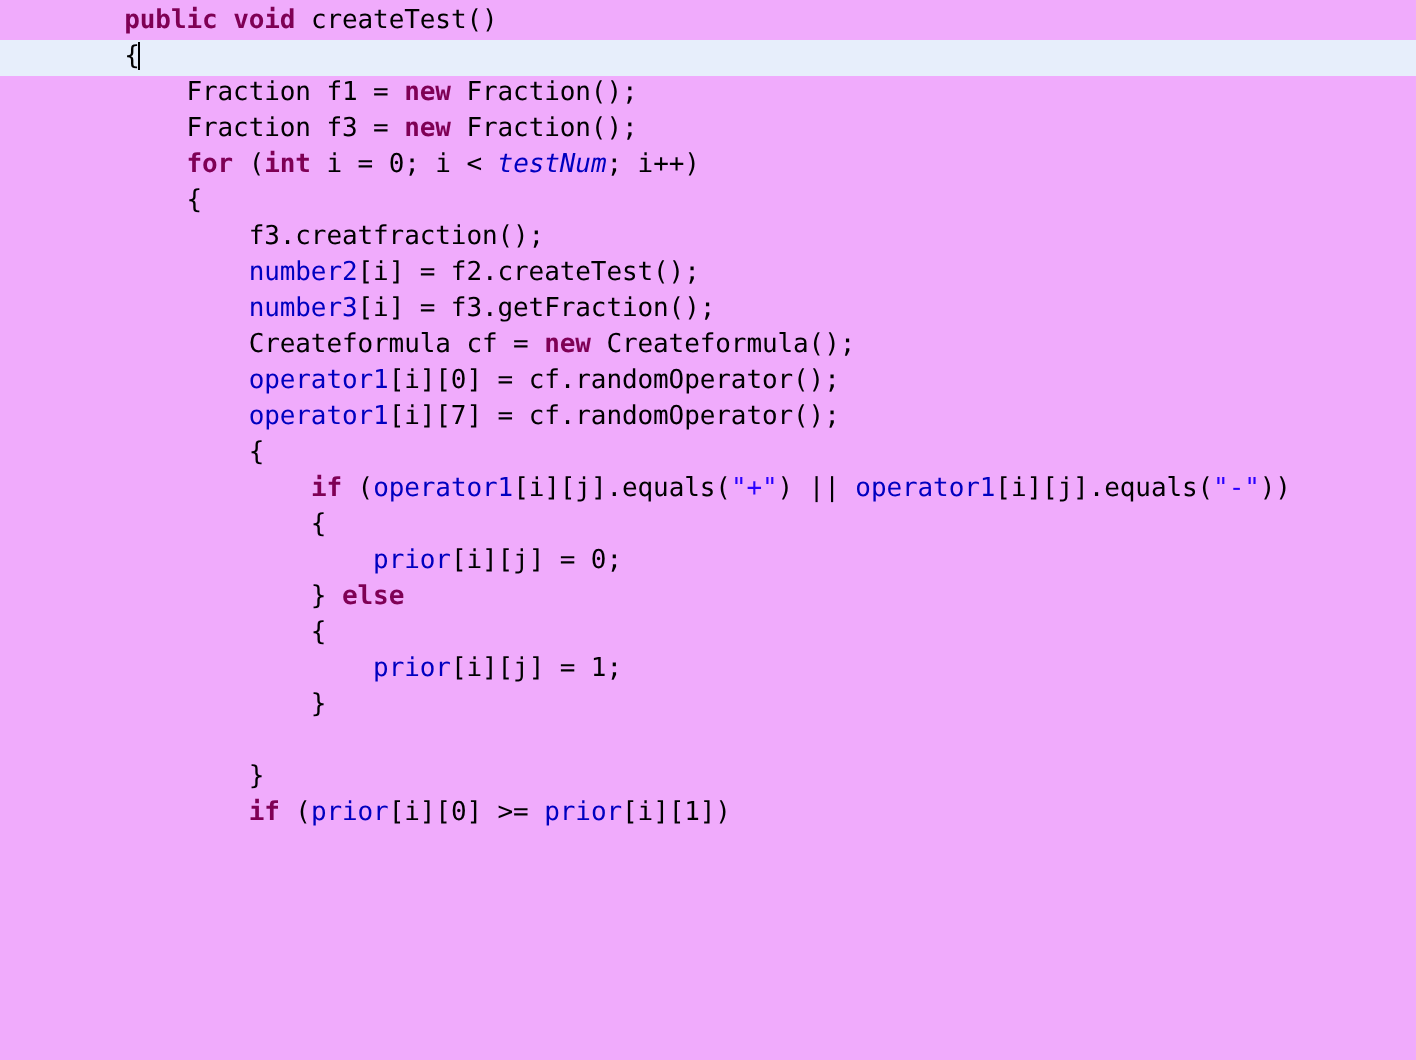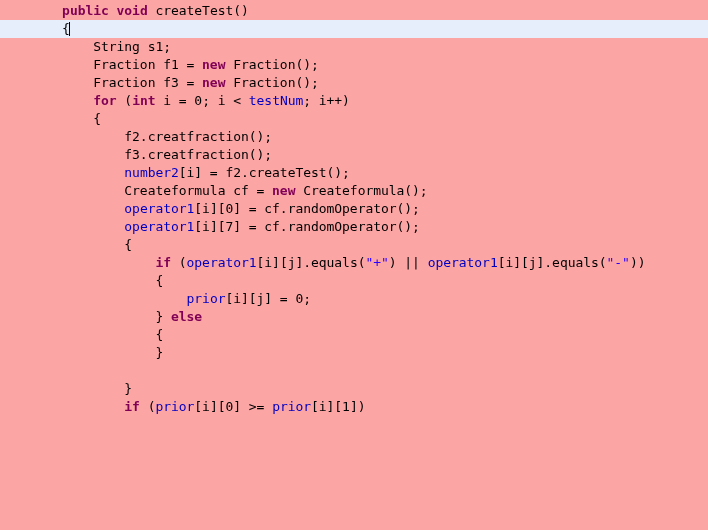--- a/index.html
+++ b/index.html
@@ -7,21 +7,21 @@
     padding: 0;
     background: #ffffff;
   }
   body {
     font-family: "DejaVu Sans Mono", "Liberation Mono", monospace;
   }
   #editor {
     position: relative;
     width: 708px;
     height: 530px;
-    background: #fca5a5;
+    background: #f0abfc;
     overflow: hidden;
   }
   .code-area {
     position: absolute;
     left: 0;
     top: 0;
     width: 708px;
     padding-top: 2px;
   }
   .code-line {
@@ -32,54 +32,54 @@
     white-space: pre;
     color: #000000;
     padding-left: 31px;
     letter-spacing: -0.05px;
   }
   .code-line.current {
     background: #e7eefb;
   }
   .tok-kw       { color: #7f0055; font-weight: bold; }
   .tok-field    { color: #0000c0; }
-  .tok-static   { color: #0000c0; }
+  .tok-static   { color: #0000c0; font-style: italic; }
   .tok-string   { color: #2a00ff; }
   .tok-plain    { color: #000000; }
   .caret {
     display: inline-block;
     width: 0;
     border-left: 1px solid #000000;
     height: 14px;
     vertical-align: -3px;
     margin-left: -1px;
   }
 </style>
 </head>
 <body>
 
 <div id="editor">
   <div class="code-area">
       <div class="code-line"><span class="tok-plain">    </span><span class="tok-kw">public</span><span class="tok-plain"> </span><span class="tok-kw">void</span><span class="tok-plain"> createTest()</span></div>
       <div class="code-line current"><span class="tok-plain">    {</span><span class="caret"></span></div>
-      <div class="code-line"><span class="tok-plain">        String s1;</span></div>
       <div class="code-line"><span class="tok-plain">        Fraction f1 = </span><span class="tok-kw">new</span><span class="tok-plain"> Fraction();</span></div>
       <div class="code-line"><span class="tok-plain">        Fraction f3 = </span><span class="tok-kw">new</span><span class="tok-plain"> Fraction();</span></div>
       <div class="code-line"><span class="tok-plain">        </span><span class="tok-kw">for</span><span class="tok-plain"> (</span><span class="tok-kw">int</span><span class="tok-plain"> i = 0; i &lt; </span><span class="tok-static">testNum</span><span class="tok-plain">; i++)</span></div>
       <div class="code-line"><span class="tok-plain">        {</span></div>
-      <div class="code-line"><span class="tok-plain">            f2.creatfraction();</span></div>
       <div class="code-line"><span class="tok-plain">            f3.creatfraction();</span></div>
       <div class="code-line"><span class="tok-plain">            </span><span class="tok-field">number2</span><span class="tok-plain">[i] = f2.createTest();</span></div>
+      <div class="code-line"><span class="tok-plain">            </span><span class="tok-field">number3</span><span class="tok-plain">[i] = f3.getFraction();</span></div>
       <div class="code-line"><span class="tok-plain">            Createformula cf = </span><span class="tok-kw">new</span><span class="tok-plain"> Createformula();</span></div>
       <div class="code-line"><span class="tok-plain">            </span><span class="tok-field">operator1</span><span class="tok-plain">[i][0] = cf.randomOperator();</span></div>
       <div class="code-line"><span class="tok-plain">            </span><span class="tok-field">operator1</span><span class="tok-plain">[i][7] = cf.randomOperator();</span></div>
       <div class="code-line"><span class="tok-plain">            {</span></div>
       <div class="code-line"><span class="tok-plain">                </span><span class="tok-kw">if</span><span class="tok-plain"> (</span><span class="tok-field">operator1</span><span class="tok-plain">[i][j].equals(</span><span class="tok-string">"+"</span><span class="tok-plain">) || </span><span class="tok-field">operator1</span><span class="tok-plain">[i][j].equals(</span><span class="tok-string">"-"</span><span class="tok-plain">))</span></div>
       <div class="code-line"><span class="tok-plain">                {</span></div>
       <div class="code-line"><span class="tok-plain">                    </span><span class="tok-field">prior</span><span class="tok-plain">[i][j] = 0;</span></div>
       <div class="code-line"><span class="tok-plain">                } </span><span class="tok-kw">else</span></div>
       <div class="code-line"><span class="tok-plain">                {</span></div>
+      <div class="code-line"><span class="tok-plain">                    </span><span class="tok-field">prior</span><span class="tok-plain">[i][j] = 1;</span></div>
       <div class="code-line"><span class="tok-plain">                }</span></div>
       <div class="code-line"><span class="tok-plain"></span></div>
       <div class="code-line"><span class="tok-plain">            }</span></div>
       <div class="code-line"><span class="tok-plain">            </span><span class="tok-kw">if</span><span class="tok-plain"> (</span><span class="tok-field">prior</span><span class="tok-plain">[i][0] &gt;= </span><span class="tok-field">prior</span><span class="tok-plain">[i][1])</span></div>
     </div>
 </div>
 
 </body></html>

